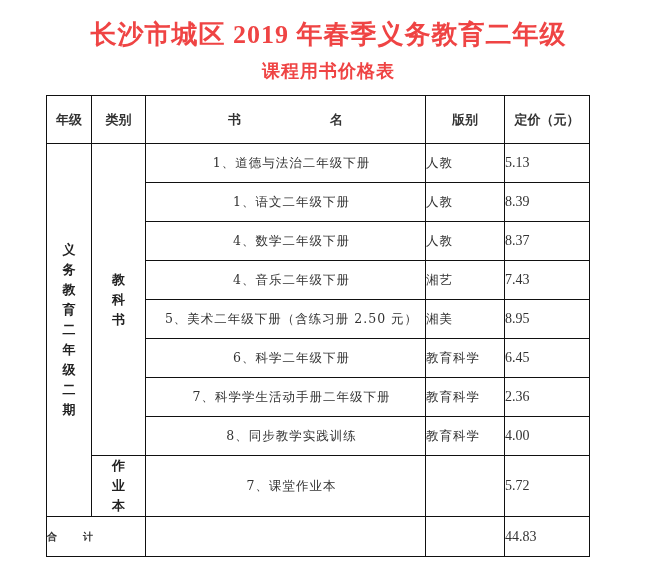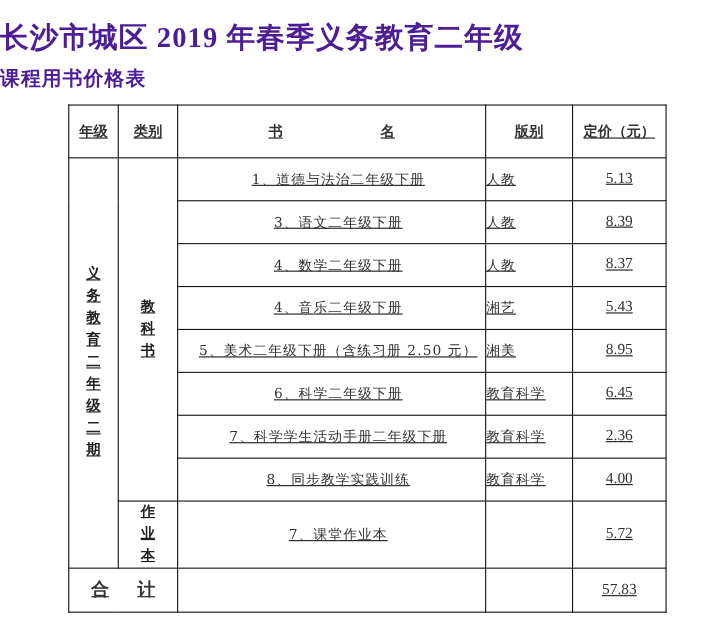--- a/index.html
+++ b/index.html
@@ -12,36 +12,36 @@
       height: 579px;
       position: relative;
       overflow: hidden;
       font-family: "DejaVu Serif", "Liberation Serif", serif;
       color: #1a1a1a;
     }
     .title {
       position: absolute;
       left: 0;
       width: 657px;
+      text-align: center;
       font-family: "Liberation Serif", "DejaVu Serif", serif;
       font-weight: bold;
-      color: #4c1d95;
+      color: #ef4444;
       letter-spacing: 1px;
     }
     .title-line1 { top: 18px; font-size: 26px; line-height: 34px; }
     .title-line2 { top: 55px; font-size: 18px; line-height: 32px; }
 
     table.price-table {
       position: absolute;
-      left: 62px;
+      left: 46px;
       top: 95px;
       border-collapse: collapse;
       table-layout: fixed;
       font-size: 13px;
-      text-decoration: underline;
     }
     table.price-table td, table.price-table th {
       border: 1.5px solid #111;
       padding: 0;
       vertical-align: middle;
       color: #333;
     }
     th {
       font-weight: bold;
       font-size: 13px;
@@ -82,29 +82,29 @@
       letter-spacing: 1px;
       color: #3a3a3a;
     }
     .edition {
       text-align: left;
       font-size: 12.5px;
       letter-spacing: 1px;
       color: #3a3a3a;
     }
     .price {
-      text-align: center;
+      text-align: left;
       font-family: "Liberation Serif", "DejaVu Serif", serif;
       font-size: 14px;
       color: #333;
     }
     .total-label {
-      text-align: center;
-      font-weight: bold;
-      font-size: 16px;
+      text-align: left;
+      font-weight: bold;
+      font-size: 10px;
       color: #222;
       word-spacing: 0;
     }
     .total-label span.gap { display: inline-block; width: 26px; }
   </style>
 </head>
 <body>
 
 <div class="title title-line1">长沙市城区 2019 年春季义务教育二年级</div>
 <div class="title title-line2">课程用书价格表</div>
@@ -150,33 +150,33 @@
         <span>教</span>
         <span>科</span>
         <span>书</span>
       </div>
     </td>
     <td class="book-name">1、道德与法治二年级下册</td>
     <td class="edition">人教</td>
     <td class="price">5.13</td>
   </tr>
   <tr class="row-body">
-    <td class="book-name">3、语文二年级下册</td>
+    <td class="book-name">1、语文二年级下册</td>
     <td class="edition">人教</td>
     <td class="price">8.39</td>
   </tr>
   <tr class="row-body">
     <td class="book-name">4、数学二年级下册</td>
     <td class="edition">人教</td>
     <td class="price">8.37</td>
   </tr>
   <tr class="row-body">
     <td class="book-name">4、音乐二年级下册</td>
     <td class="edition">湘艺</td>
-    <td class="price">5.43</td>
+    <td class="price">7.43</td>
   </tr>
   <tr class="row-body">
     <td class="book-name">5、美术二年级下册（含练习册 2.50 元）</td>
     <td class="edition">湘美</td>
     <td class="price">8.95</td>
   </tr>
   <tr class="row-body">
     <td class="book-name">6、科学二年级下册</td>
     <td class="edition">教育科学</td>
     <td class="price">6.45</td>
@@ -202,16 +202,16 @@
     <td class="book-name">7、课堂作业本</td>
     <td class="edition"></td>
     <td class="price">5.72</td>
   </tr>
   <tr class="row-total">
     <td colspan="2" class="total-label">
       <span>合</span><span class="gap"></span><span>计</span>
     </td>
     <td></td>
     <td></td>
-    <td class="price">57.83</td>
+    <td class="price">44.83</td>
   </tr>
 </tbody>
   </table>
 
 </body></html>

